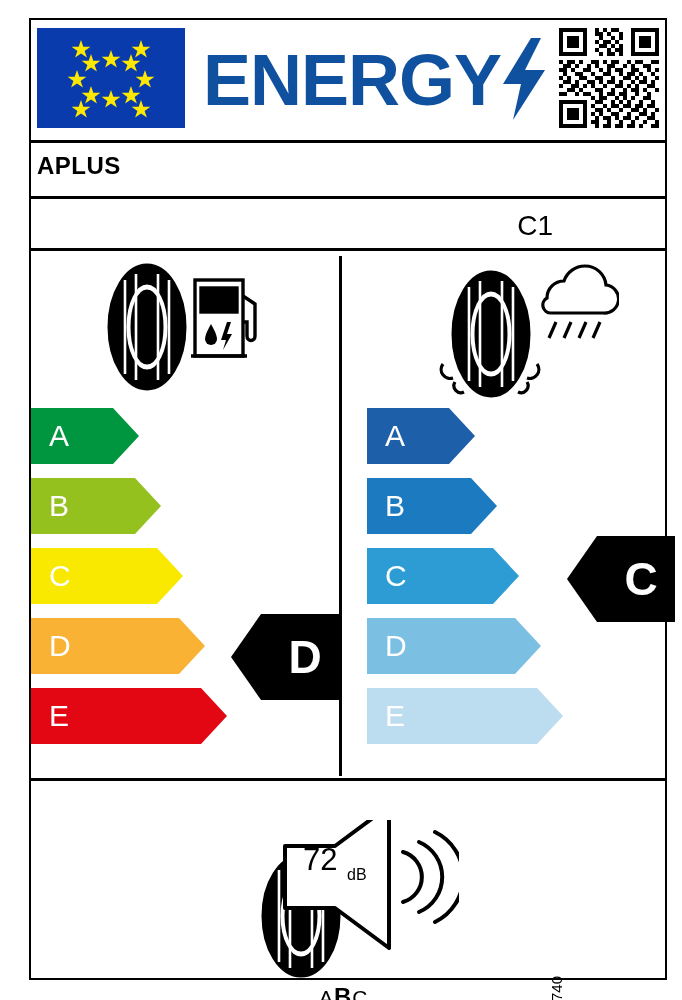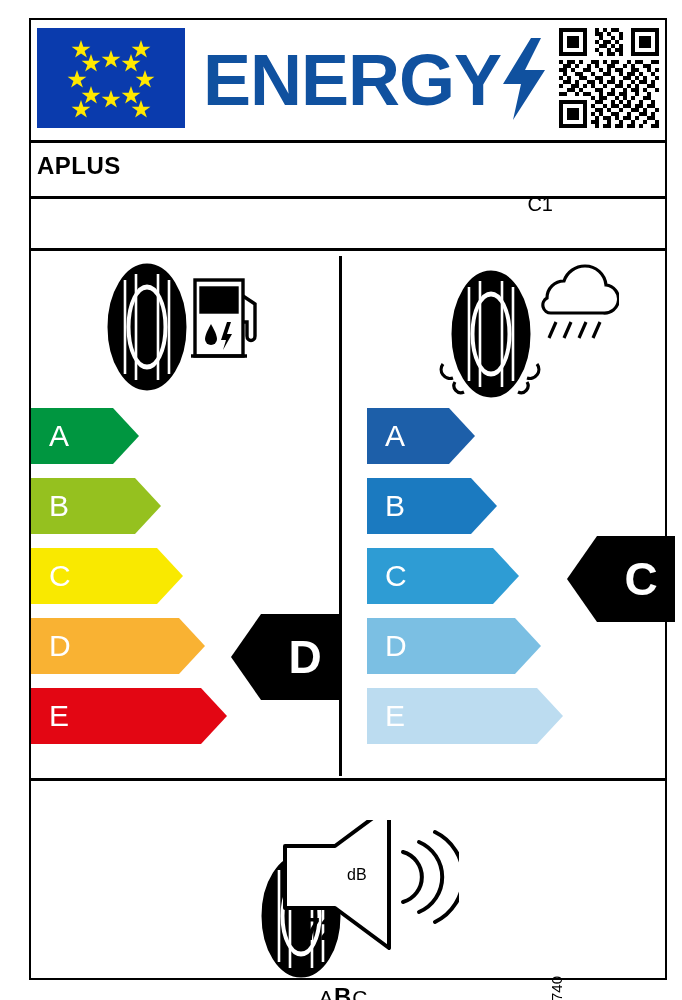--- a/index.html
+++ b/index.html
@@ -11,21 +11,21 @@
   .eu-flag{position:absolute;left:30px;top:28px;width:148px;height:100px;background:#0a3bad;}
   .eu-flag svg{display:block;}
   .energy-word{position:absolute;left:196px;top:34px;font-size:72px;font-weight:bold;color:#10519f;letter-spacing:-1px;line-height:92px;font-family:"Liberation Sans",sans-serif;}
   .bolt{position:absolute;left:494px;top:38px;width:46px;height:82px;}
   .qr{position:absolute;left:552px;top:28px;width:100px;height:100px;}
 
   .hr1{position:absolute;left:24px;top:140px;width:634px;height:3px;background:#000;}
   .brand{position:absolute;left:30px;top:152px;font-size:24px;font-weight:bold;letter-spacing:.5px;}
   .hr2{position:absolute;left:24px;top:196px;width:634px;height:3px;background:#000;}
   .tyresize{position:absolute;left:30px;top:206px;font-size:27px;letter-spacing:-0.5px;}
-  .classcode{position:absolute;right:30px;top:193px;font-size:20px;}
+  .classcode{position:absolute;right:30px;top:210px;font-size:28px;}
   .hr3{position:absolute;left:24px;top:248px;width:634px;height:3px;background:#000;}
 
   
   .vdiv{position:absolute;left:332px;top:256px;width:3px;height:520px;background:#000;}
   .hr4{position:absolute;left:24px;top:778px;width:634px;height:3px;background:#000;}
 
   
   .pic{position:absolute;}
   .fuel-tyre{left:88px;top:262px;}
   .rain-tyre{left:412px;top:262px;}
@@ -38,21 +38,21 @@
   .bar .shape{position:absolute;left:0;top:0;height:56px;}
   .bar .ltr{position:absolute;left:18px;top:0;height:56px;line-height:56px;font-size:30px;color:#fff;font-weight:normal;}
 
   .arrowbox{position:absolute;}
   .arrow-left{left:224px;top:614px;}
   .arrow-right{left:560px;top:536px;}
   .arrowbox .glyph{position:absolute;left:46px;top:0;width:56px;height:86px;line-height:86px;text-align:center;font-size:46px;font-weight:bold;color:#fff;}
 
   
   .noise{position:absolute;left:232px;top:820px;width:220px;height:160px;}
-  .noise-db{position:absolute;left:296px;top:912px;font-size:31px;font-weight:bold;}
+  .noise-db{position:absolute;left:296px;top:842px;font-size:31px;font-weight:normal;}
   .noise-unit{position:absolute;left:340px;top:866px;font-size:16px;}
   .abc{position:absolute;left:312px;top:983px;font-size:21px;letter-spacing:1px;}
   .abc b{font-size:24px;}
 
   .regcode{position:absolute;right:18px;bottom:24px;font-size:15px;transform:rotate(-90deg);transform-origin:100% 100%;white-space:nowrap;}
 </style>
 </head>
 <body>
 
 <div class="label">

